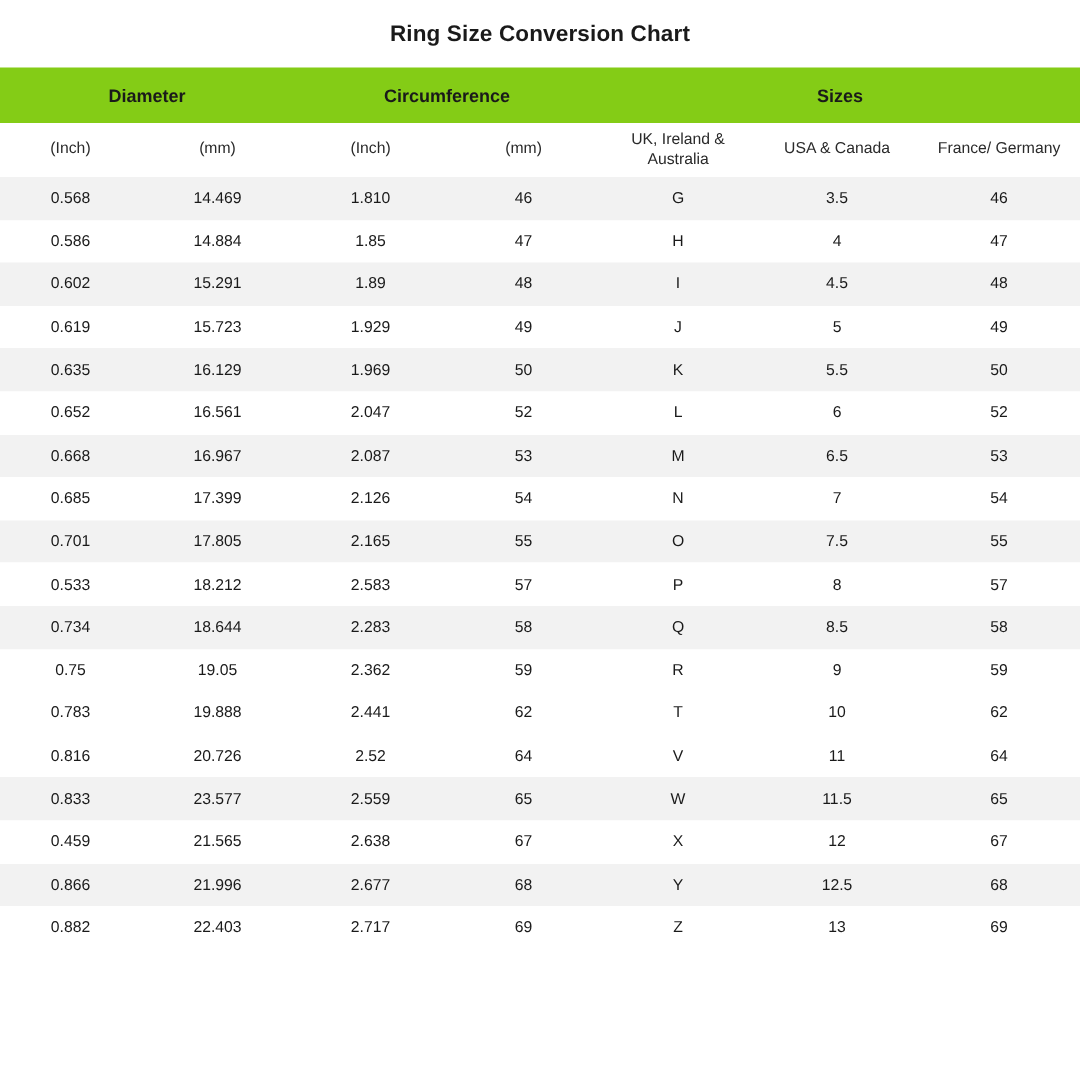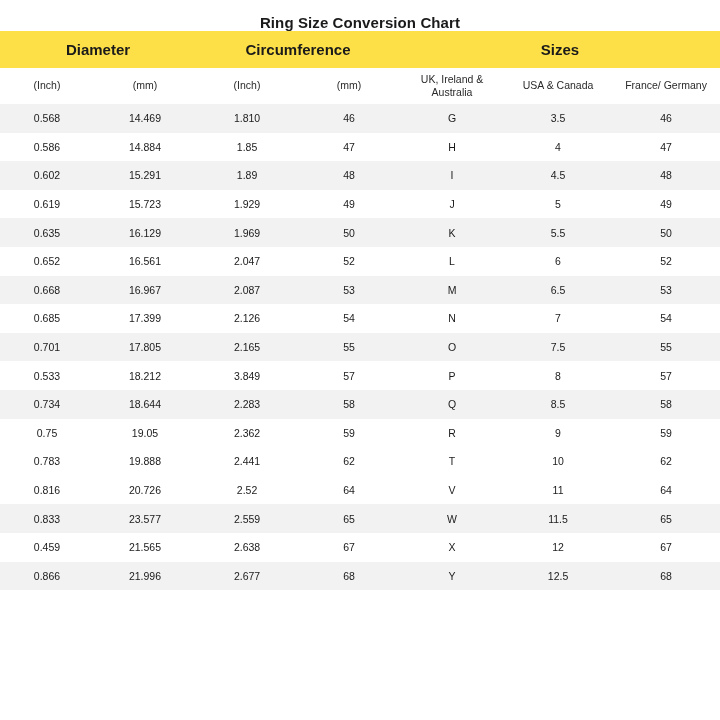--- a/index.html
+++ b/index.html
@@ -19,41 +19,42 @@
     height: 720px;
     position: relative;
     box-sizing: border-box;
   }
   .chart-title {
     text-align: center;
     font-size: 15px;
     font-weight: bold;
     color: #1a1a1a;
     padding-top: 14px;
+    padding-bottom: 14px;
     letter-spacing: 0.1px;
   }
   table.ring-table {
     width: 720px;
     border-collapse: collapse;
     table-layout: fixed;
     font-size: 11px;
   }
   table.ring-table td,
   table.ring-table th {
     text-align: center;
     vertical-align: middle;
     border: none;
     padding: 0;
   }
   
   tr.group-head td {
     height: 37px;
     font-weight: bold;
-    font-size: 15px;
-    background: #fde047;
+    font-size: 12px;
+    background: #84cc16;
     color: #1a1a1a;
   }
   
   tr.unit-head td {
     height: 36px;
     font-size: 10.5px;
     background: #ffffff;
     color: #2a2a2a;
     line-height: 1.25;
   }
@@ -185,21 +186,21 @@
         <td>17.805</td>
         <td>2.165</td>
         <td>55</td>
         <td>O</td>
         <td>7.5</td>
         <td>55</td>
       </tr>
       <tr class="data-row plain">
         <td>0.533</td>
         <td>18.212</td>
-        <td>3.849</td>
+        <td>2.583</td>
         <td>57</td>
         <td>P</td>
         <td>8</td>
         <td>57</td>
       </tr>
       <tr class="data-row shaded">
         <td>0.734</td>
         <td>18.644</td>
         <td>2.283</td>
         <td>58</td>
@@ -254,16 +255,25 @@
       </tr>
       <tr class="data-row shaded">
         <td>0.866</td>
         <td>21.996</td>
         <td>2.677</td>
         <td>68</td>
         <td>Y</td>
         <td>12.5</td>
         <td>68</td>
       </tr>
+      <tr class="data-row plain">
+        <td>0.882</td>
+        <td>22.403</td>
+        <td>2.717</td>
+        <td>69</td>
+        <td>Z</td>
+        <td>13</td>
+        <td>69</td>
+      </tr>
     </tbody>
   </table>
 
 </div>
 
 </body></html>

